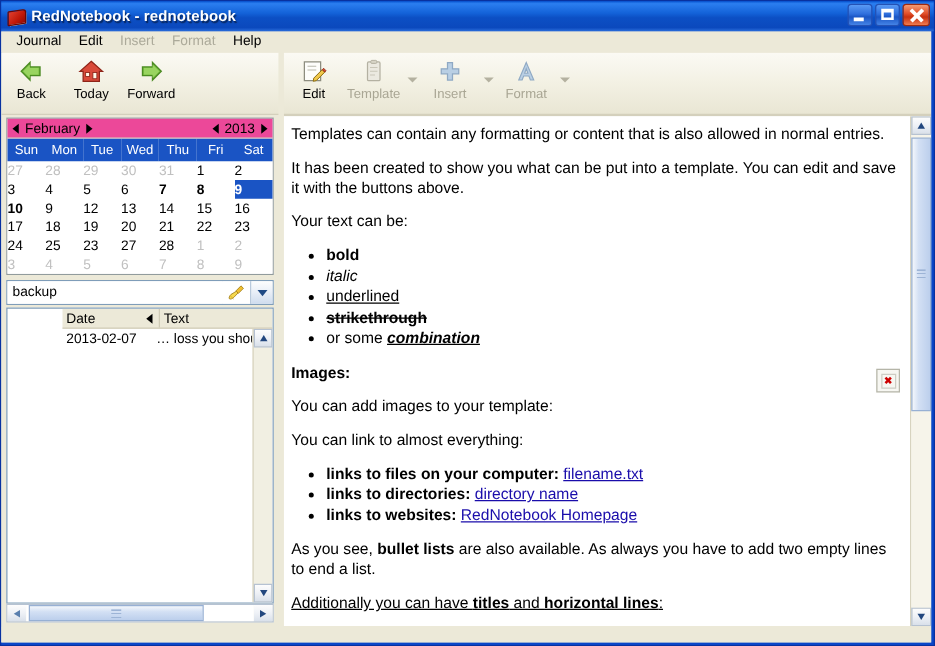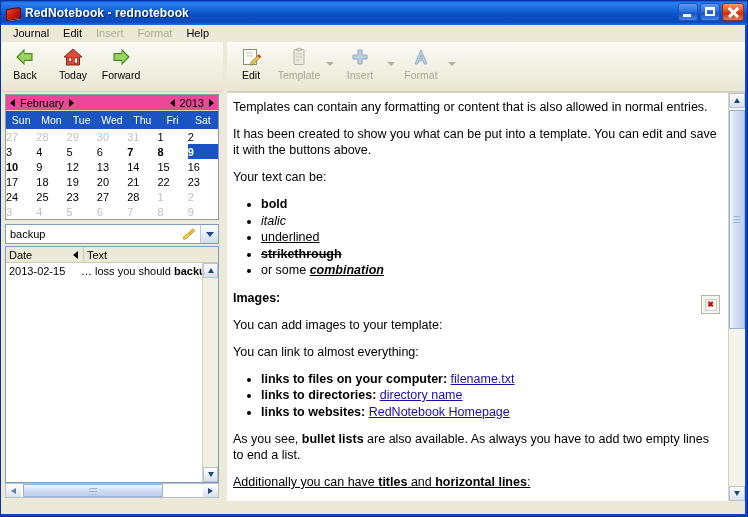--- a/index.html
+++ b/index.html
@@ -282,20 +282,21 @@
   
   .results {
     margin: 2px 4px 0 4px;
     flex: 1 1 auto;
     border: 1px solid #7f9db9;
     background: #fff;
     display: flex;
     flex-direction: column;
     overflow: hidden;
     min-height: 0;
+    padding-left: 44px;
   }
   .res-head {
     height: 15px;
     flex: 0 0 15px;
     background: #ece9d8;
     display: flex;
     border-bottom: 1px solid #cfcbb6;
     font-size: 11px;
     align-items: center;
   }
@@ -697,21 +698,21 @@
               <span>Date</span>
               <span class="sortmark"></span>
             </div>
             <div class="col text">
               <span>Text</span>
             </div>
           </div>
           <div class="res-body">
             <div class="res-rows">
               <div class="res-row">
-                <span class="d">2013-02-15</span>
+                <span class="d">2013-02-07</span>
                 <span class="t"><span>… loss you should </span><b>backup</b></span>
               </div>
             </div>
             <div class="vsb">
               <div class="sb-btn">
                   <span class="sb-up"></span>
                 </div>
               <div class="sb-btn">
                   <span class="sb-dn"></span>
                 </div>

